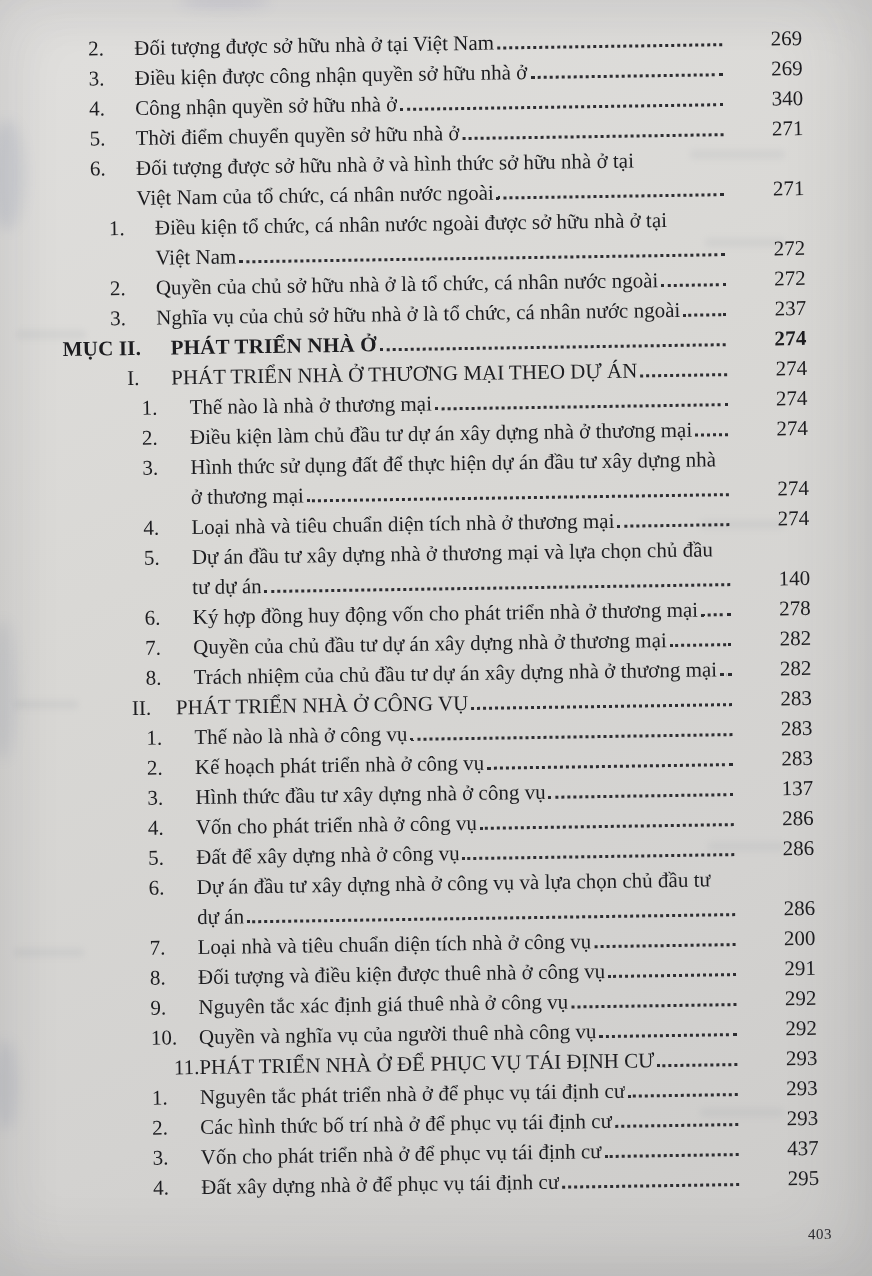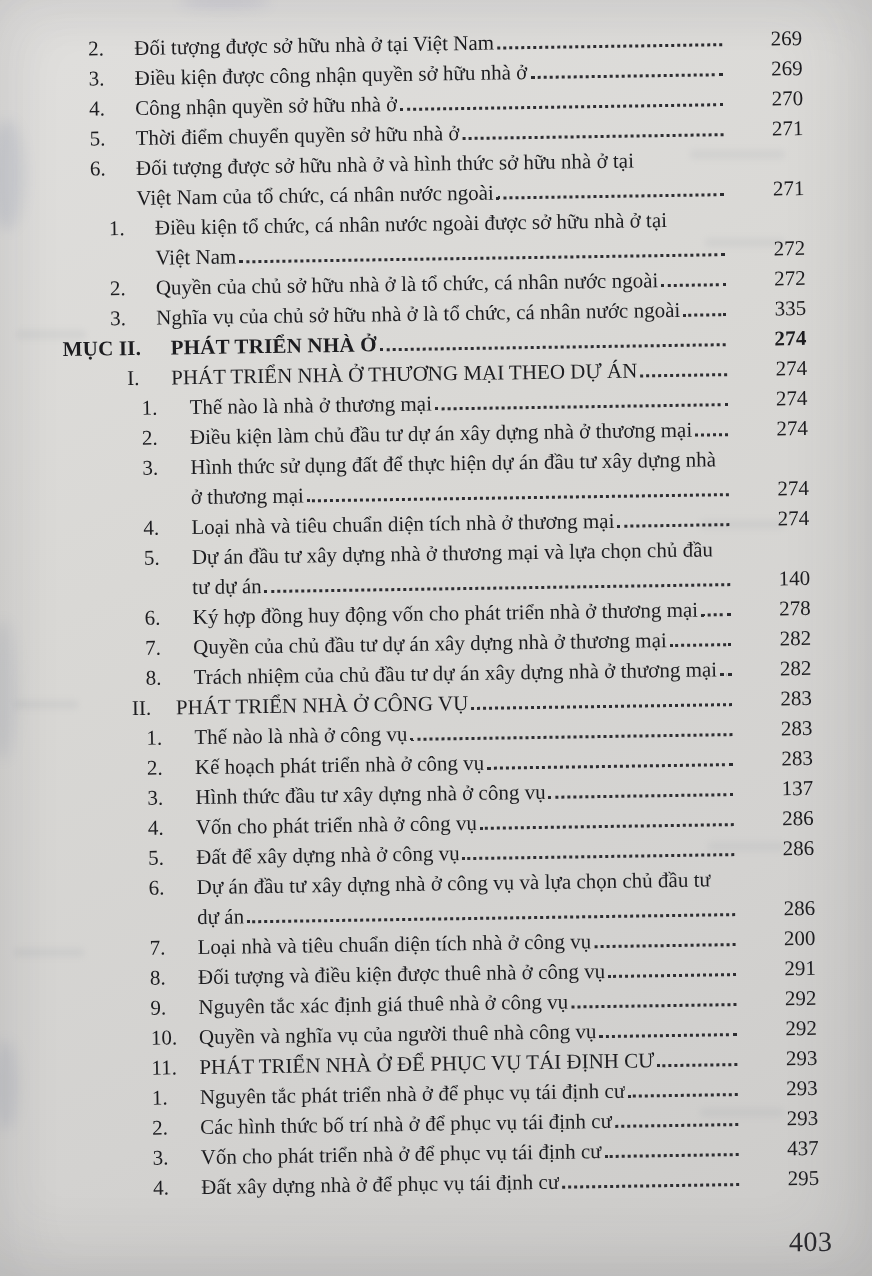--- a/index.html
+++ b/index.html
@@ -29,24 +29,24 @@
   .v-a    .line{padding-left:30px;}
   .v-b    .line{padding-left:48px;}
   .v-muc  .line{padding-left:0;}
   .v-muc  .num{flex-basis:108px;}
   .v-muc  {font-weight:700;letter-spacing:.2px;}
   .v-sec  .line{padding-left:64px;}
   .v-sec  .num{flex-basis:44px;}
   .v-item .line{padding-left:78px;}
   .v-item .num{flex-basis:48px;}
   .v-itemcaps .line{padding-left:78px;}
-  .v-itemcaps .num{flex-basis:48px;}
+  .v-itemcaps .num{flex-basis:48px;text-align:right;}
   .footer{
     position:absolute;right:40px;top:1226px;
-    font-size:28px;letter-spacing:.5px;color:#2a2a2e;
+    font-size:15px;letter-spacing:.5px;color:#2a2a2e;
     transform:rotate(-0.6deg);
   }
   
   .smudge{position:absolute;border-radius:50%;filter:blur(7px);pointer-events:none;}
   .s1{left:-10px;top:120px;width:34px;height:110px;background:#62729a;opacity:.13;}
   .s2{left:-12px;top:620px;width:30px;height:140px;background:#6a7694;opacity:.10;}
   .s3{left:-8px;top:1040px;width:26px;height:90px;background:#5f6c92;opacity:.12;}
   .s4{left:180px;top:-6px;width:90px;height:16px;background:#6a6aa0;opacity:.12;}
   .ghost{position:absolute;background:#8f959e;opacity:.12;filter:blur(3px);border-radius:4px;height:9px;pointer-events:none;}
   .g1{left:690px;top:150px;width:95px;}
@@ -90,21 +90,21 @@
           <span class="txt">Điều kiện được công nhận quyền sở hữu nhà ở</span>
           <span class="dots"></span>
           <span class="pg">269</span>
         </div>
       </div>
       <div class="entry v-a">
         <div class="line">
           <span class="num">4.</span>
           <span class="txt">Công nhận quyền sở hữu nhà ở</span>
           <span class="dots"></span>
-          <span class="pg">270</span>
+          <span class="pg">340</span>
         </div>
       </div>
       <div class="entry v-a">
         <div class="line">
           <span class="num">5.</span>
           <span class="txt">Thời điểm chuyển quyền sở hữu nhà ở</span>
           <span class="dots"></span>
           <span class="pg">271</span>
         </div>
       </div>
@@ -138,21 +138,21 @@
           <span class="txt">Quyền của chủ sở hữu nhà ở là tổ chức, cá nhân nước ngoài</span>
           <span class="dots"></span>
           <span class="pg">272</span>
         </div>
       </div>
       <div class="entry v-b">
         <div class="line">
           <span class="num">3.</span>
           <span class="txt">Nghĩa vụ của chủ sở hữu nhà ở là tổ chức, cá nhân nước ngoài</span>
           <span class="dots"></span>
-          <span class="pg">335</span>
+          <span class="pg">237</span>
         </div>
       </div>
       <div class="entry v-muc">
         <div class="line">
           <span class="num">MỤC II.</span>
           <span class="txt">PHÁT TRIỂN NHÀ Ở</span>
           <span class="dots"></span>
           <span class="pg">274</span>
         </div>
       </div>

